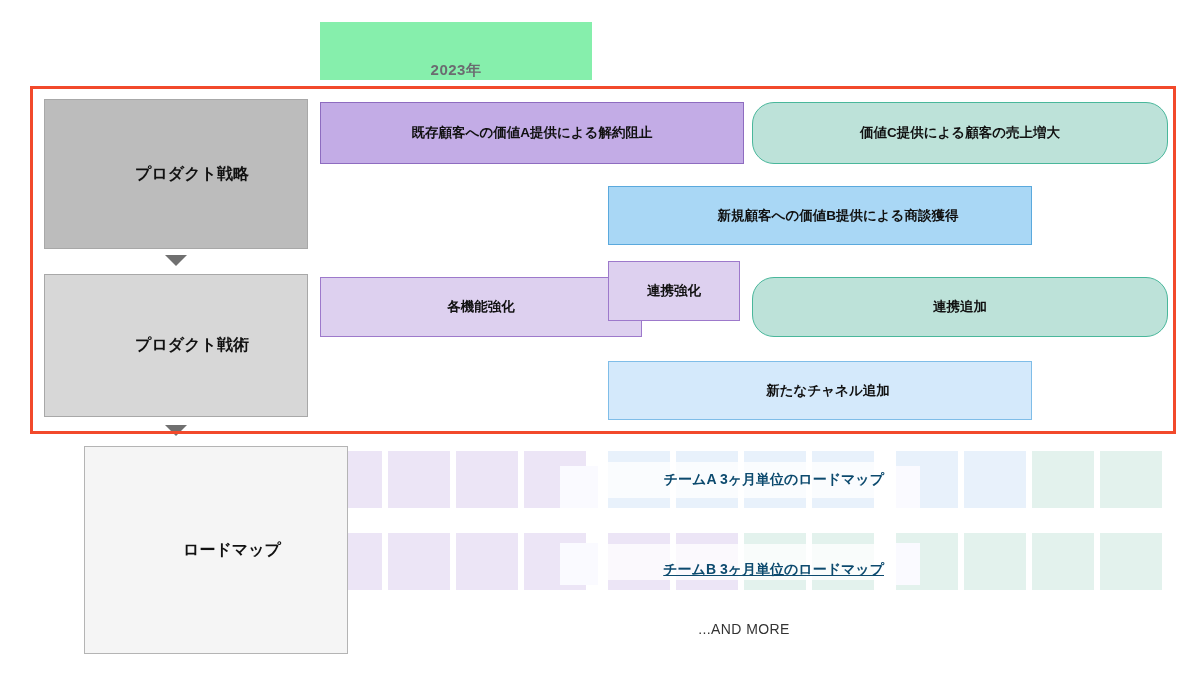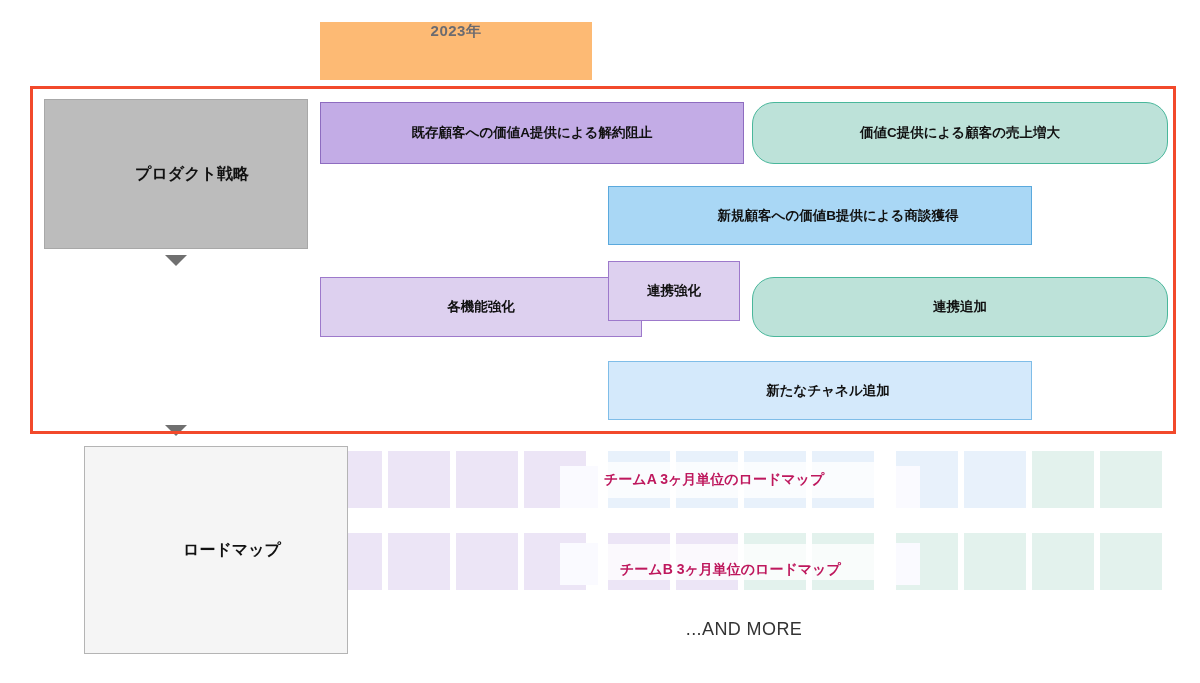--- a/index.html
+++ b/index.html
@@ -7,22 +7,22 @@
     width: 1200px; height: 683px;
     background: #ffffff;
     font-family: "Liberation Sans", "DejaVu Sans", sans-serif;
     overflow: hidden;
   }
   #stage { position: relative; width: 1200px; height: 683px; }
 
   
   .year-head {
     position: absolute;
-    background: #fdba74;
-    display: flex; align-items: flex-start; justify-content: center;
+    background: #86efac;
+    display: flex; align-items: flex-end; justify-content: center;
     font-size: 15px; font-weight: bold; color: #6b6b70;
     letter-spacing: .5px;
   }
 
   
   .red-frame {
     position: absolute;
     border: 3px solid #f2492b;
     pointer-events: none;
   }
@@ -63,32 +63,32 @@
 
   
   .qblock { position: absolute; }
   .q-purple { background: #ece5f6; }
   .q-blue   { background: #e8f1fb; }
   .q-teal   { background: #e3f2ed; }
   .q-faint  { background: #fafaff; }
 
   .rm-caption {
     position: absolute;
-    display: flex; align-items: center; justify-content: flex-start;
-    font-size: 14px; font-weight: bold; color: #be185d;
+    display: flex; align-items: center; justify-content: flex-end;
+    font-size: 14px; font-weight: bold; color: #0c4a6e;
     white-space: nowrap;
   }
   .rm-caption-bg {
     position: absolute;
     background: rgba(255,255,255,.78);
   }
   .and-more {
     position: absolute;
     display: flex; align-items: center; justify-content: center;
-    font-size: 18px; color: #333; letter-spacing: .4px;
+    font-size: 14px; color: #333; letter-spacing: .4px;
   }
 </style>
 </head>
 <body>
 
 <div id="stage">
 
   <div class="year-head" style="left:320px; top:22px; width:272px; height:58px;">
     <span>2023年</span>
   </div>
@@ -122,20 +122,23 @@
       <div class="qblock q-faint" style="left: 896px; top: 466px; width: 24px; height: 42px;"></div>
       <div class="qblock q-faint" style="left: 560px; top: 543px; width: 38px; height: 42px;"></div>
       <div class="qblock q-faint" style="left: 896px; top: 543px; width: 24px; height: 42px;"></div>
     </div>
 
   <div class="row-label lbl-strategy" style="left:44px; top:99px; width:264px; height:150px;">
     <span>プロダクト戦略</span>
   </div>
   <div class="arrow-down" style="left:165px; top:255px;"></div>
 
+  <div class="row-label lbl-tactics" style="left:44px; top:274px; width:264px; height:143px;">
+    <span>プロダクト戦術</span>
+  </div>
   <div class="arrow-down" style="left:165px; top:425px;"></div>
 
   <div class="row-label lbl-roadmap" style="left:44px; top:446px; width:264px; height:208px;margin-left:40px;">
     <span>ロードマップ</span>
   </div>
 
   <div id="strategy-bars">
       <div class="bar purple-strong" style="left: 320px; top: 102px; width: 424px; height: 62px;">
         <span>既存顧客への価値A提供による解約阻止</span>
       </div>
@@ -161,21 +164,21 @@
         <span>新たなチャネル追加</span>
       </div>
     </div>
 
   <div class="rm-caption-bg" style="left:604px; top:462px; width:280px; height:36px;"></div>
   <div class="rm-caption" style="left:604px; top:462px; width:280px; height:36px;">
     <span>チームA 3ヶ月単位のロードマップ</span>
   </div>
 
   <div class="rm-caption-bg" style="left:604px; top:544px; width:280px; height:36px;"></div>
-  <div class="rm-caption" style="left:620px; top:544px; width:280px; height:51px;">
+  <div class="rm-caption" style="left:604px; top:544px; width:280px; height:51px;text-decoration:underline;">
     <span>チームB 3ヶ月単位のロードマップ</span>
   </div>
 
   <div class="and-more" style="left:608px; top:612px; width:272px; height:34px;">
     <span>...AND MORE</span>
   </div>
 
   <div class="red-frame" style="left:30px; top:86px; width:1146px; height:348px;"></div>
 
 </div>

